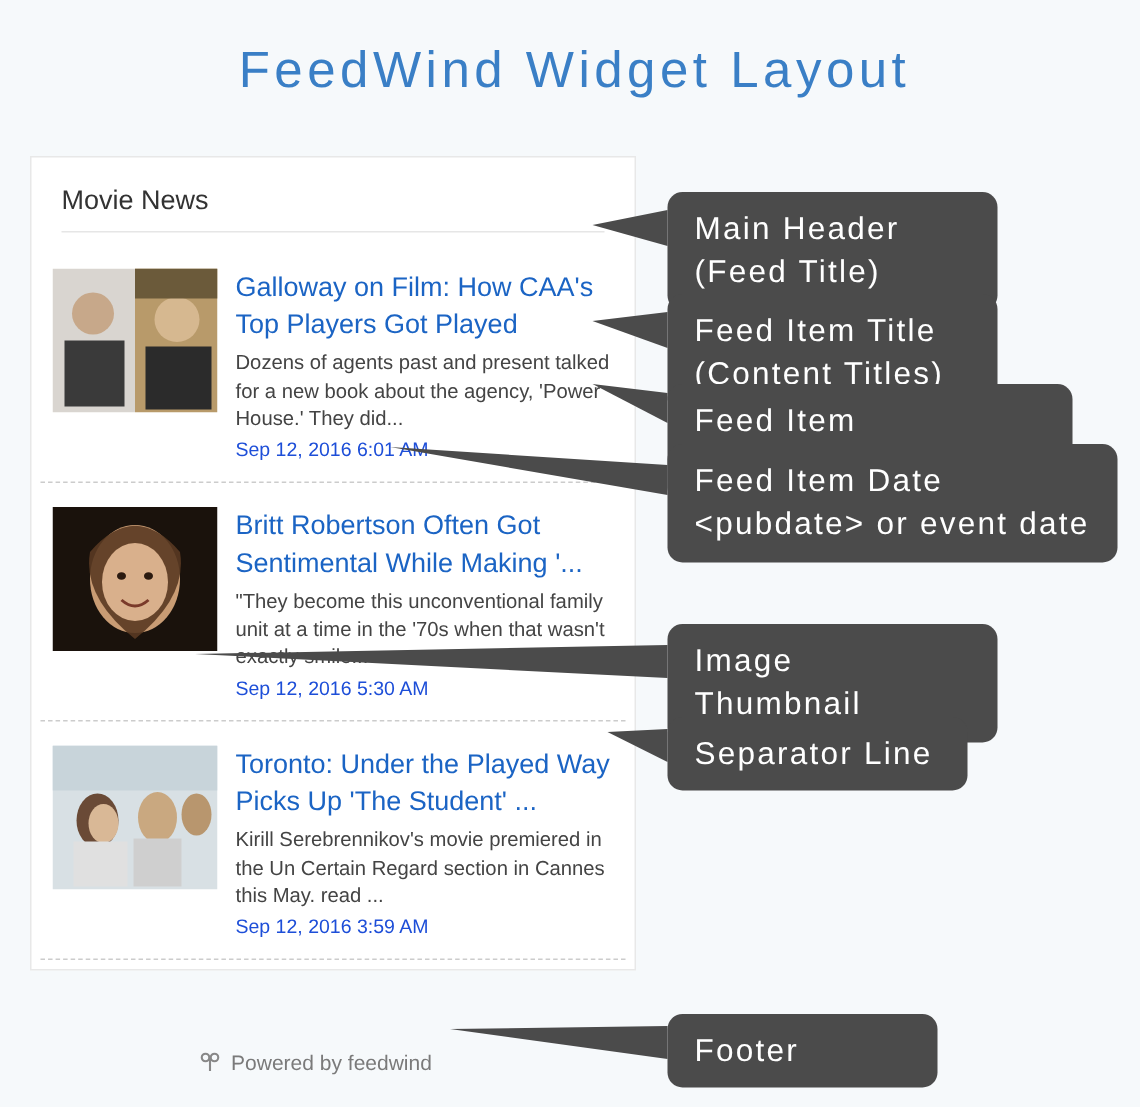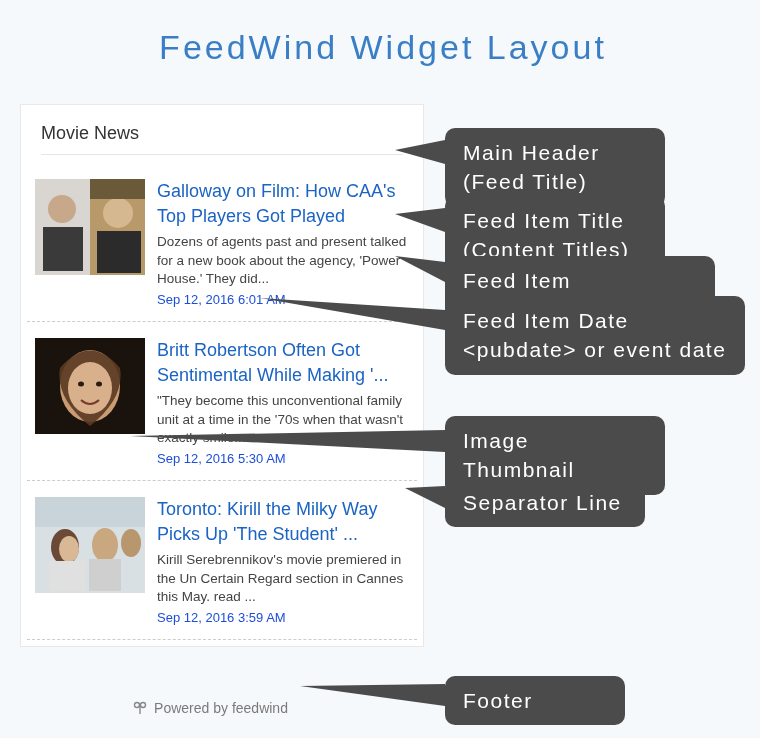--- a/index.html
+++ b/index.html
@@ -163,21 +163,21 @@
         <rect x="0" y="0" width="110" height="30" fill="#c8d4da"></rect>
         <ellipse cx="30" cy="50" rx="14" ry="18" fill="#6a4a36"></ellipse>
         <ellipse cx="34" cy="52" rx="10" ry="13" fill="#d9b896"></ellipse>
         <rect x="14" y="64" width="36" height="30" fill="#e0e0e0"></rect>
         <ellipse cx="70" cy="48" rx="13" ry="17" fill="#c9a880"></ellipse>
         <rect x="54" y="62" width="32" height="32" fill="#cfcfcf"></rect>
         <ellipse cx="96" cy="46" rx="10" ry="14" fill="#b8966e"></ellipse>
       </svg>
     </div>
     <div class="item-body">
-      <div class="item-title">Toronto: Kirill the Milky Way Picks Up 'The Student' ...</div>
+      <div class="item-title">Toronto: Under the Played Way Picks Up 'The Student' ...</div>
       <div class="item-desc">Kirill Serebrennikov's movie premiered in the Un Certain Regard section in Cannes this May. read ...</div>
       <div class="item-date">Sep 12, 2016 3:59 AM</div>
     </div>
   </div>
   <hr class="sep">
 </div>
 
 <div class="footer">
   <span class="footer-icon">
     <svg viewBox="0 0 16 16">

